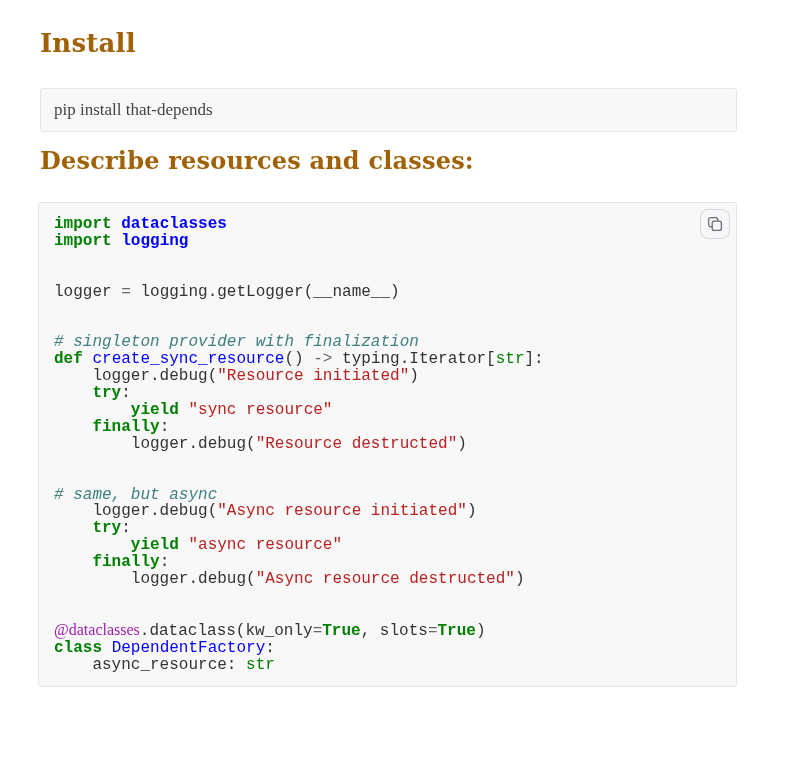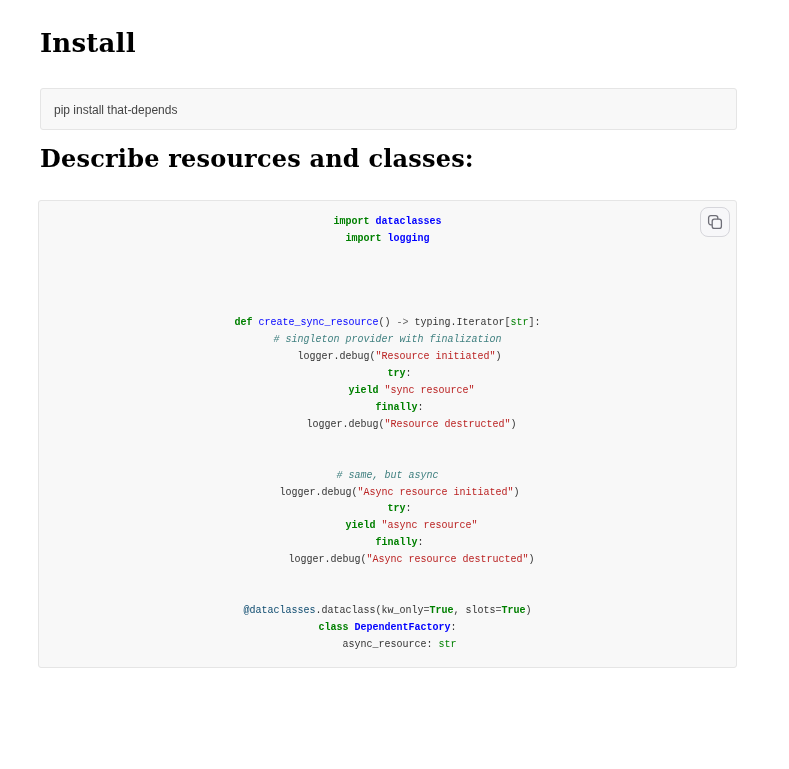--- a/index.html
+++ b/index.html
@@ -6,64 +6,63 @@
   html, body { background: #ffffff; }
   body {
     width: 789px; height: 769px; overflow: hidden;
     font-family: "Liberation Sans", sans-serif;
   }
   .content { padding: 0 52px 0 40px; }
 
   .heading {
     font-family: "DejaVu Serif", serif;
     font-weight: 700;
-    color: #000000;
+    color: #a16207;
     letter-spacing: 0.2px;
   }
   .h-install  { font-size: 26px; margin-top: 28px; }
   .h-describe { font-size: 24px; margin-top: 14px; }
 
   .codebox {
     background: #f8f8f8;
     border: 1px solid #e5e5e5;
     border-radius: 3px;
   }
   .pip-block { margin-top: 30px; padding: 11px 13px; }
   .pip-block code {
-    font-family: Liberation Sans, sans-serif;
-    font-size: 12px;
+    font-family: Liberation Serif, serif;
+    font-size: 17px;
     color: #444444;
     white-space: pre;
   }
 
   .code-block {
     position: relative;
     margin-top: 27px;
     margin-left: -2px;
     padding: 13px 15px;
   }
   .code-line {
     font-family: "Liberation Mono", monospace;
-    font-size: 10px;
+    font-size: 16px;
     line-height: 16.9px;
     white-space: pre;
     color: #333333;
-    text-align: center;
   }
   .tok-plain      { color: #333333; }
   .tok-keyword    { color: #008000; font-weight: bold; }
   .tok-namespace  { color: #0000ff; font-weight: bold; }
   .tok-function   { color: #0000ff; }
-  .tok-class_name { color: #0000ff; font-weight: bold; }
+  .tok-class_name { color: #0000ff; font-weight: normal; }
   .tok-comment    { color: #408080; font-style: italic; }
   .tok-string     { color: #ba2121; }
   .tok-operator   { color: #666666; }
   .tok-builtin    { color: #008000; }
   .tok-constant   { color: #008000; font-weight: bold; }
-  .tok-decorator  { color: #0c4a6e; }
+  .tok-decorator  { color: #a21caf; font-family: Liberation Serif, serif; }
 
   .copy-btn {
     position: absolute;
     top: 6px; right: 6px;
     width: 30px; height: 30px;
     background: #f7f7f9;
     border: 1px solid #d6d6db;
     border-radius: 8px;
     display: flex; align-items: center; justify-content: center;
     cursor: pointer;
@@ -92,24 +91,25 @@
           <rect x="5.2" y="5.2" width="9.2" height="9.2" rx="2.2" fill="#f7f7f9" stroke="#6e6e77" stroke-width="1.3"></rect>
         </svg>
       </span>
     </button>
 
     <div>
         <div class="code-line"><span class="tok-keyword">import</span><span class="tok-plain"> </span><span class="tok-namespace">dataclasses</span></div>
         <div class="code-line"><span class="tok-keyword">import</span><span class="tok-plain"> </span><span class="tok-namespace">logging</span></div>
         <div class="code-line"> </div>
         <div class="code-line"> </div>
+        <div class="code-line"><span class="tok-plain">logger </span><span class="tok-operator">=</span><span class="tok-plain"> logging.getLogger(__name__)</span></div>
         <div class="code-line"> </div>
         <div class="code-line"> </div>
+        <div class="code-line"><span class="tok-comment"># singleton provider with finalization</span></div>
         <div class="code-line"><span class="tok-keyword">def</span><span class="tok-plain"> </span><span class="tok-function">create_sync_resource</span><span class="tok-plain">() </span><span class="tok-operator">-&gt;</span><span class="tok-plain"> typing.Iterator[</span><span class="tok-builtin">str</span><span class="tok-plain">]:</span></div>
-        <div class="code-line"><span class="tok-comment"># singleton provider with finalization</span></div>
         <div class="code-line"><span class="tok-plain">    logger.debug(</span><span class="tok-string">"Resource initiated"</span><span class="tok-plain">)</span></div>
         <div class="code-line"><span class="tok-plain">    </span><span class="tok-keyword">try</span><span class="tok-plain">:</span></div>
         <div class="code-line"><span class="tok-plain">        </span><span class="tok-keyword">yield</span><span class="tok-plain"> </span><span class="tok-string">"sync resource"</span></div>
         <div class="code-line"><span class="tok-plain">    </span><span class="tok-keyword">finally</span><span class="tok-plain">:</span></div>
         <div class="code-line"><span class="tok-plain">        logger.debug(</span><span class="tok-string">"Resource destructed"</span><span class="tok-plain">)</span></div>
         <div class="code-line"> </div>
         <div class="code-line"> </div>
         <div class="code-line"><span class="tok-comment"># same, but async</span></div>
         <div class="code-line"><span class="tok-plain">    logger.debug(</span><span class="tok-string">"Async resource initiated"</span><span class="tok-plain">)</span></div>
         <div class="code-line"><span class="tok-plain">    </span><span class="tok-keyword">try</span><span class="tok-plain">:</span></div>

